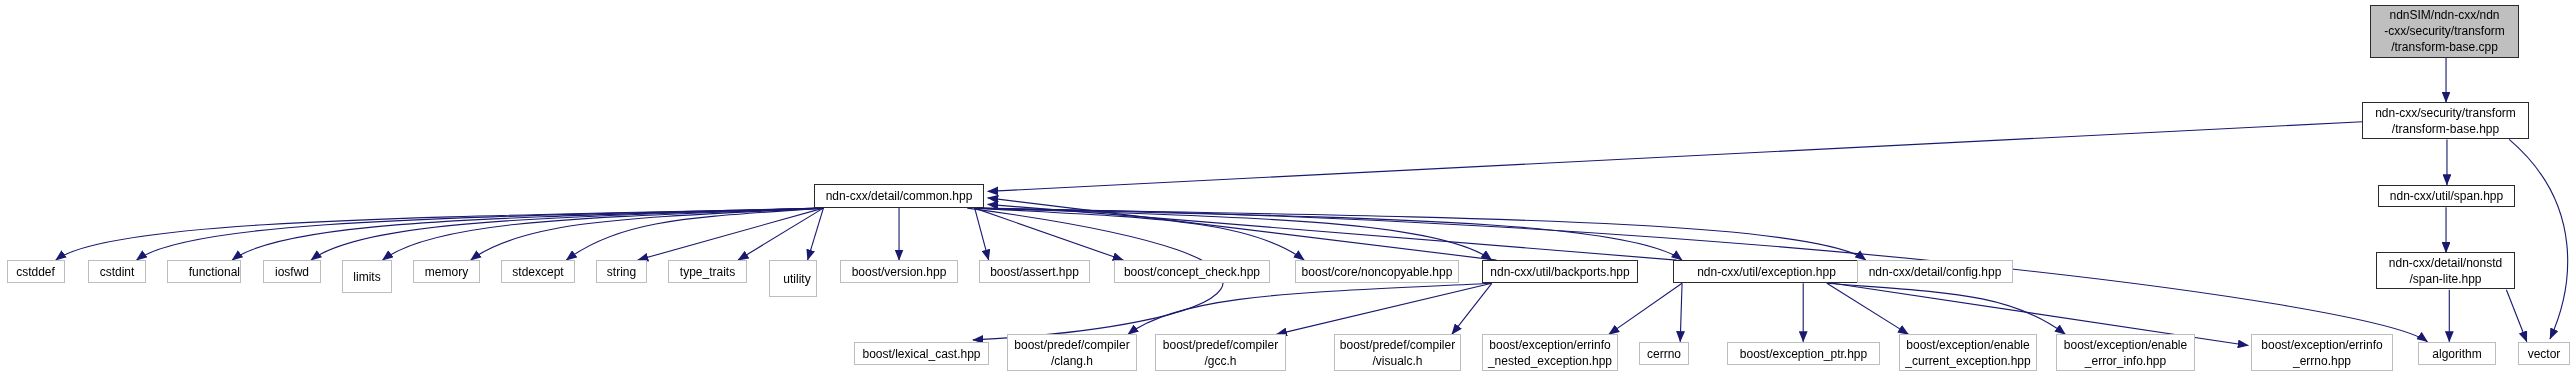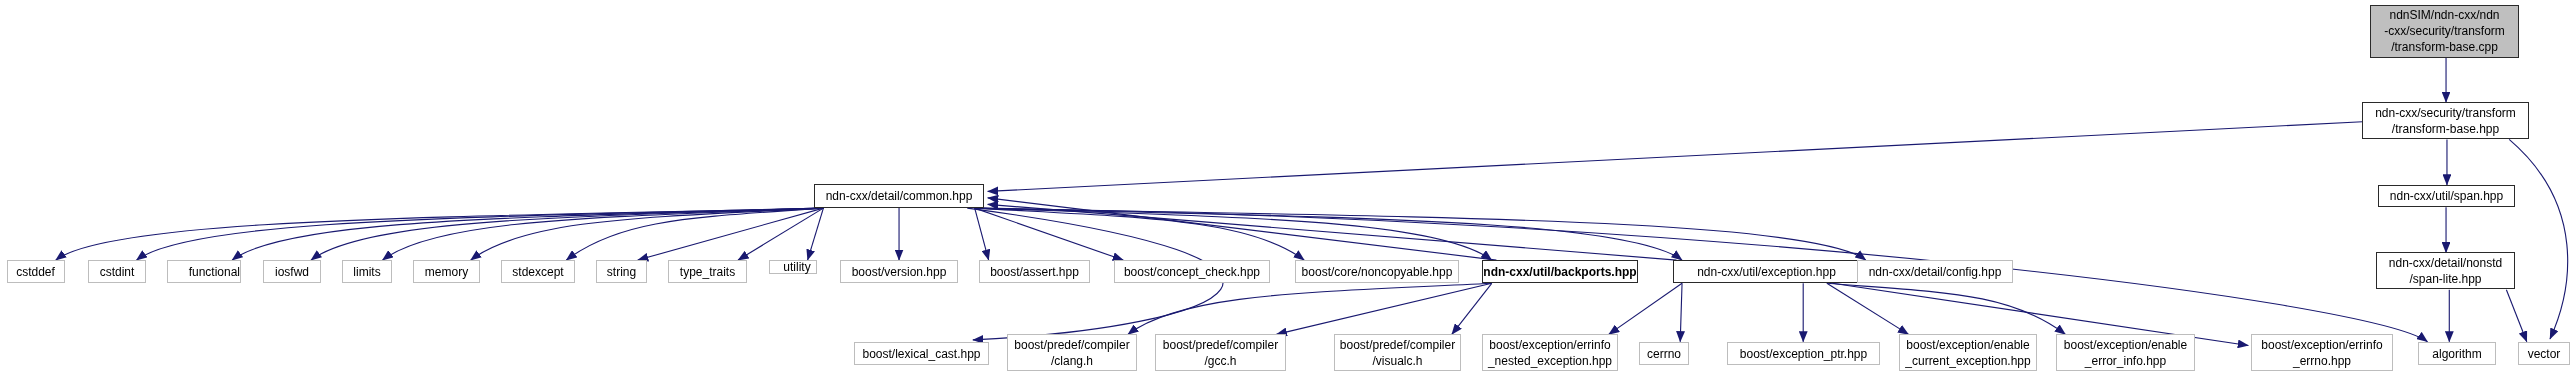--- a/index.html
+++ b/index.html
@@ -90,51 +90,51 @@
     </div>
     <div class="node " style="left: 88px; top: 260px; width: 58px; height: 23px; text-align: center;">
       <div class="ln">cstdint</div>
     </div>
     <div class="node " style="left: 167px; top: 260px; width: 74px; height: 23px; align-items: flex-end;">
       <div class="ln">functional</div>
     </div>
     <div class="node " style="left: 263px; top: 260px; width: 58px; height: 23px;">
       <div class="ln">iosfwd</div>
     </div>
-    <div class="node " style="left: 342px; top: 260px; width: 50px; height: 23px;">
+    <div class="node " style="left: 342px; top: 260px; width: 50px; height: 33px;">
       <div class="ln">limits</div>
     </div>
     <div class="node " style="left: 413px; top: 260px; width: 67px; height: 23px;">
       <div class="ln">memory</div>
     </div>
     <div class="node " style="left: 501px; top: 260px; width: 74px; height: 23px;">
       <div class="ln">stdexcept</div>
     </div>
     <div class="node " style="left: 596px; top: 260px; width: 51px; height: 23px;">
       <div class="ln">string</div>
     </div>
     <div class="node " style="left: 668px; top: 260px; width: 79px; height: 23px;">
       <div class="ln">type_traits</div>
     </div>
-    <div class="node " style="left: 769px; top: 260px; width: 48px; height: 14px; padding-left: 8px;">
+    <div class="node " style="left: 769px; top: 260px; width: 48px; height: 37px; padding-left: 8px;">
       <div class="ln">utility</div>
     </div>
     <div class="node " style="left: 840px; top: 260px; width: 118px; height: 23px;">
       <div class="ln">boost/version.hpp</div>
     </div>
     <div class="node " style="left: 979px; top: 260px; width: 111px; height: 23px;">
       <div class="ln">boost/assert.hpp</div>
     </div>
     <div class="node " style="left: 1114px; top: 260px; width: 156px; height: 23px;">
       <div class="ln">boost/concept_check.hpp</div>
     </div>
     <div class="node " style="left: 1295px; top: 260px; width: 164px; height: 23px;">
       <div class="ln">boost/core/noncopyable.hpp</div>
     </div>
-    <div class="node linked" style="left: 1482px; top: 260px; width: 156px; height: 23px; font-weight: bold;">
+    <div class="node linked" style="left: 1482px; top: 260px; width: 156px; height: 23px;">
       <div class="ln">ndn-cxx/util/backports.hpp</div>
     </div>
     <div class="node linked" style="left: 1673px; top: 260px; width: 187px; height: 23px;">
       <div class="ln">ndn-cxx/util/exception.hpp</div>
     </div>
     <div class="node " style="left: 1857px; top: 260px; width: 156px; height: 23px;">
       <div class="ln">ndn-cxx/detail/config.hpp</div>
     </div>
     <div class="node " style="left: 854px; top: 342px; width: 135px; height: 23px;">
       <div class="ln">boost/lexical_cast.hpp</div>

